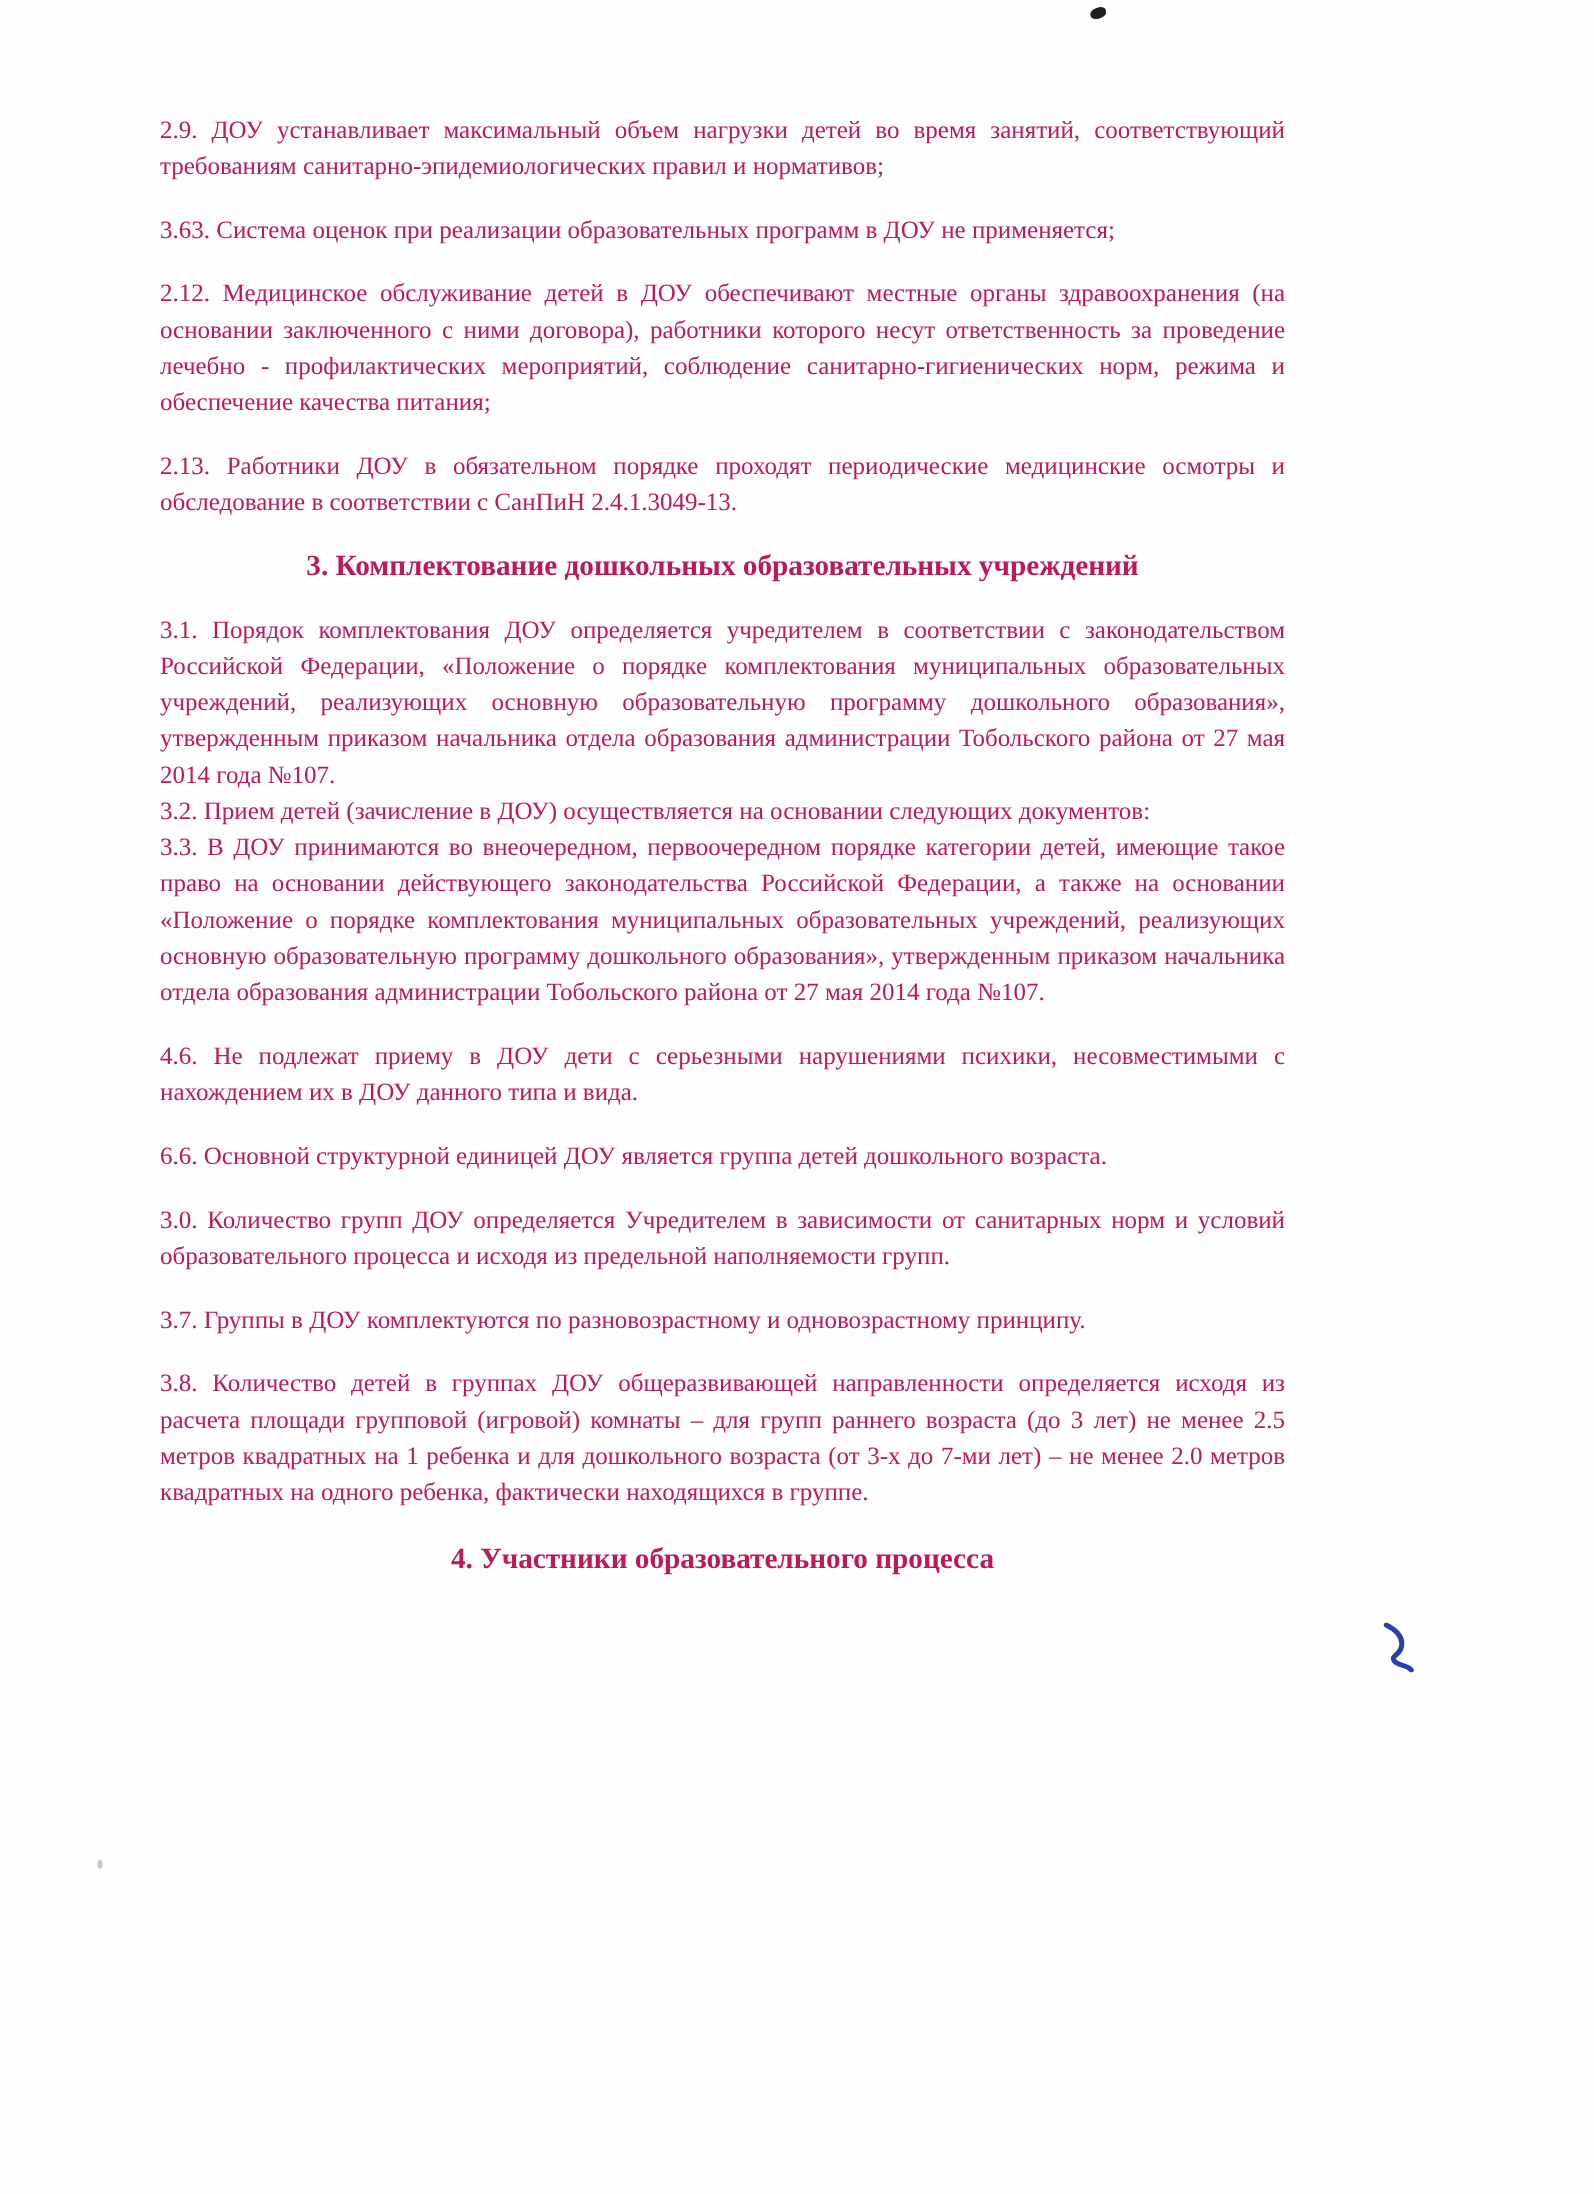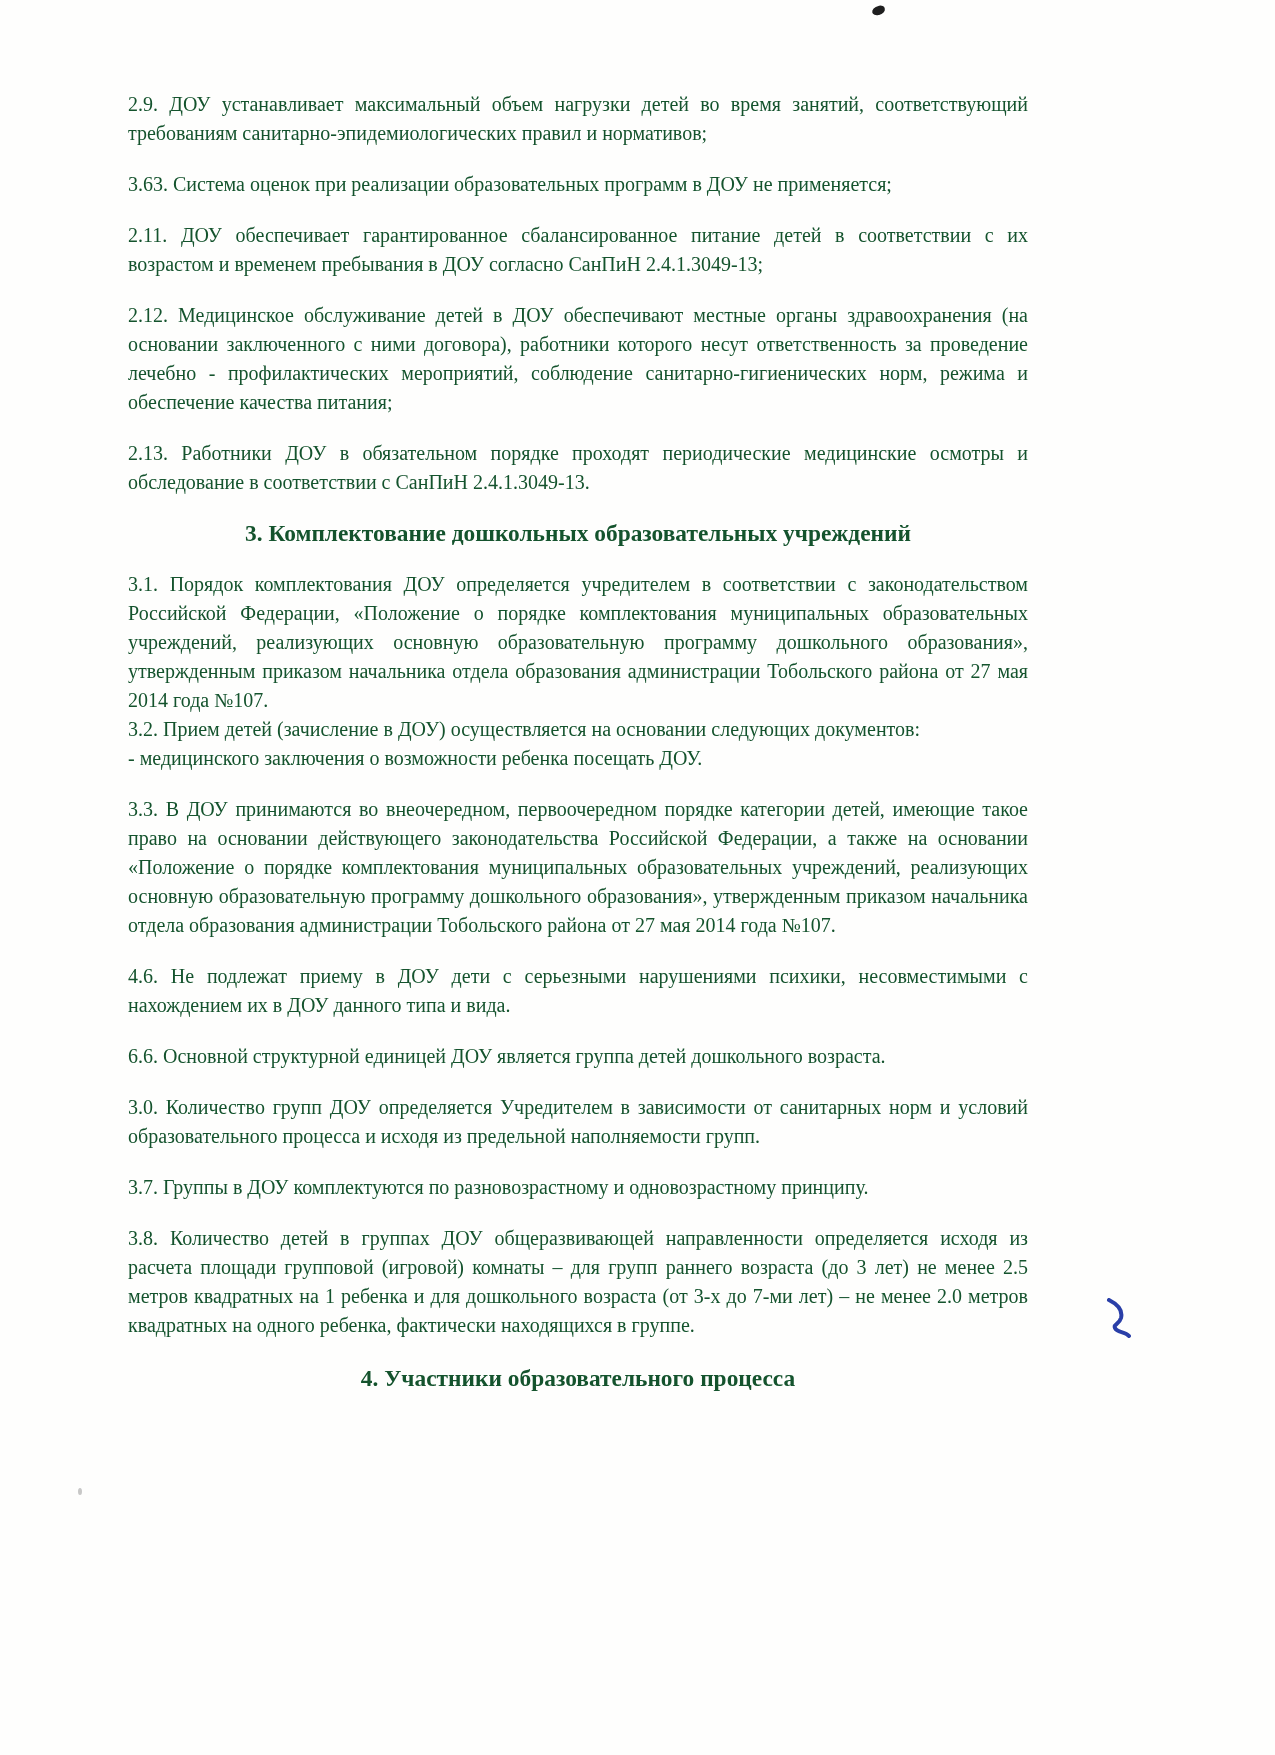--- a/index.html
+++ b/index.html
@@ -8,21 +8,21 @@
     background: #ffffff;
   }
   .page {
     position: relative;
     width: 1275px;
     height: 1755px;
     background: #fefefdff;
     background: #fefefd;
     overflow: hidden;
     font-family: "Liberation Serif", serif;
-    color: #14532d;
+    color: #be185d;
   }
   .content {
     position: absolute;
     left: 128px;
     top: 90px;
     width: 900px;
     font-size: 20px;
     line-height: 29px;
   }
   .para {
@@ -75,29 +75,27 @@
 <body>
 
 <div class="page">
 
   <span class="speck-top"></span>
 
   <div class="content">
 
     <p class="para">2.9. ДОУ устанавливает максимальный объем нагрузки детей во время занятий, соответствующий требованиям санитарно-эпидемиологических правил и нормативов;</p>
     <p class="para">3.63. Система оценок при реализации образовательных программ в ДОУ не применяется;</p>
-    <p class="para">2.11. ДОУ обеспечивает гарантированное сбалансированное питание детей в соответствии с их возрастом и временем пребывания в ДОУ согласно СанПиН 2.4.1.3049-13;</p>
     <p class="para">2.12. Медицинское обслуживание детей в ДОУ обеспечивают местные органы здравоохранения (на основании заключенного с ними договора), работники которого несут ответственность за проведение лечебно - профилактических мероприятий, соблюдение санитарно-гигиенических норм, режима и обеспечение качества питания;</p>
     <p class="para">2.13. Работники ДОУ в обязательном порядке проходят периодические медицинские осмотры и обследование в соответствии с СанПиН 2.4.1.3049-13.</p>
 
     <h3 class="heading">3. Комплектование дошкольных образовательных учреждений</h3>
 
     <p class="para tight">3.1. Порядок комплектования ДОУ определяется учредителем в соответствии с законодательством Российской Федерации, «Положение о порядке комплектования муниципальных образовательных учреждений, реализующих основную образовательную программу дошкольного образования», утвержденным приказом начальника отдела образования администрации Тобольского района от 27 мая 2014 года №107.</p>
     <p class="para tight">3.2. Прием детей (зачисление в ДОУ) осуществляется на основании следующих документов:</p>
-    <p class="para">- медицинского заключения о возможности ребенка посещать ДОУ.</p>
 
     <p class="para">3.3. В ДОУ принимаются во внеочередном, первоочередном порядке категории детей, имеющие такое право на основании действующего законодательства Российской Федерации, а также на основании «Положение о порядке комплектования муниципальных образовательных учреждений, реализующих основную образовательную программу дошкольного образования», утвержденным приказом начальника отдела образования администрации Тобольского района от 27 мая 2014 года №107.</p>
     <p class="para">4.6. Не подлежат приему в ДОУ дети с серьезными нарушениями психики, несовместимыми с нахождением их в ДОУ данного типа и вида.</p>
     <p class="para">6.6. Основной структурной единицей ДОУ является группа детей дошкольного возраста.</p>
     <p class="para">3.0. Количество групп ДОУ определяется Учредителем в зависимости от санитарных норм и условий образовательного процесса и исходя из предельной наполняемости групп.</p>
     <p class="para">3.7. Группы в ДОУ комплектуются по разновозрастному и одновозрастному принципу.</p>
     <p class="para">3.8. Количество детей в группах ДОУ общеразвивающей направленности определяется исходя из расчета площади групповой (игровой) комнаты – для групп раннего возраста (до 3 лет) не менее 2.5 метров квадратных на 1 ребенка и для дошкольного возраста (от 3-х до 7-ми лет) – не менее 2.0 метров квадратных на одного ребенка, фактически находящихся в группе.</p>
 
     <h3 class="heading heading-4">4. Участники образовательного процесса</h3>
 

